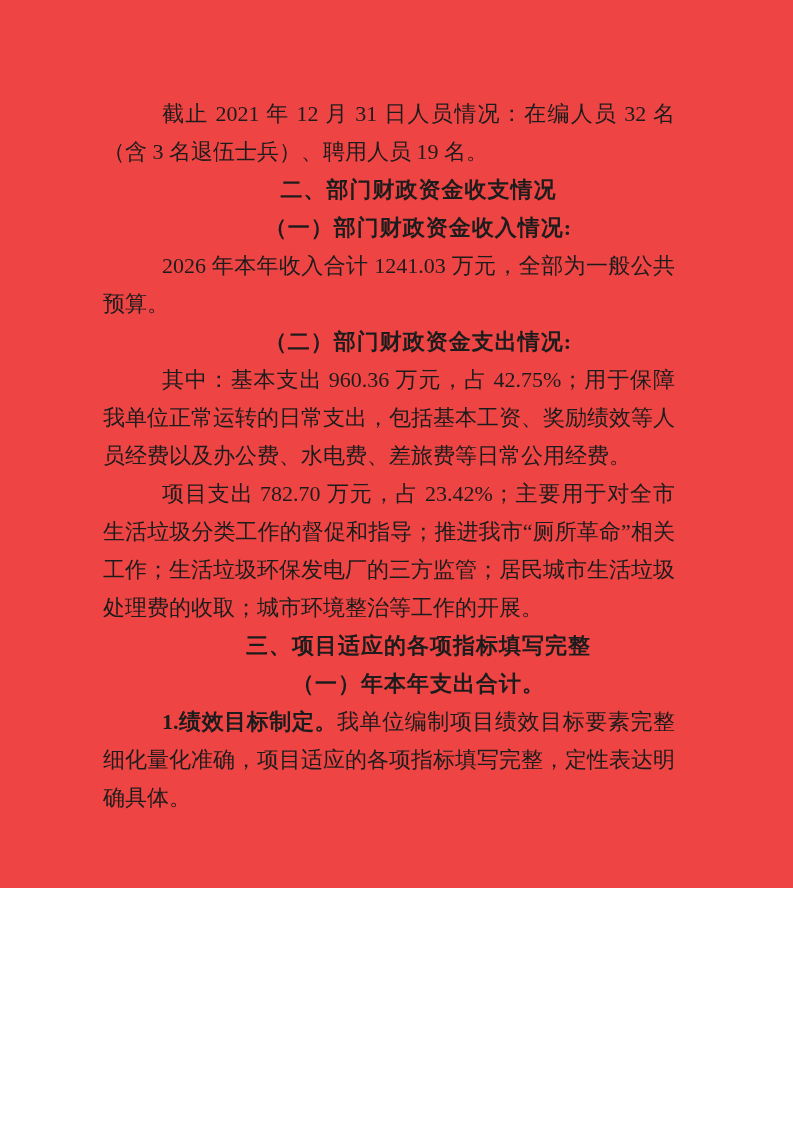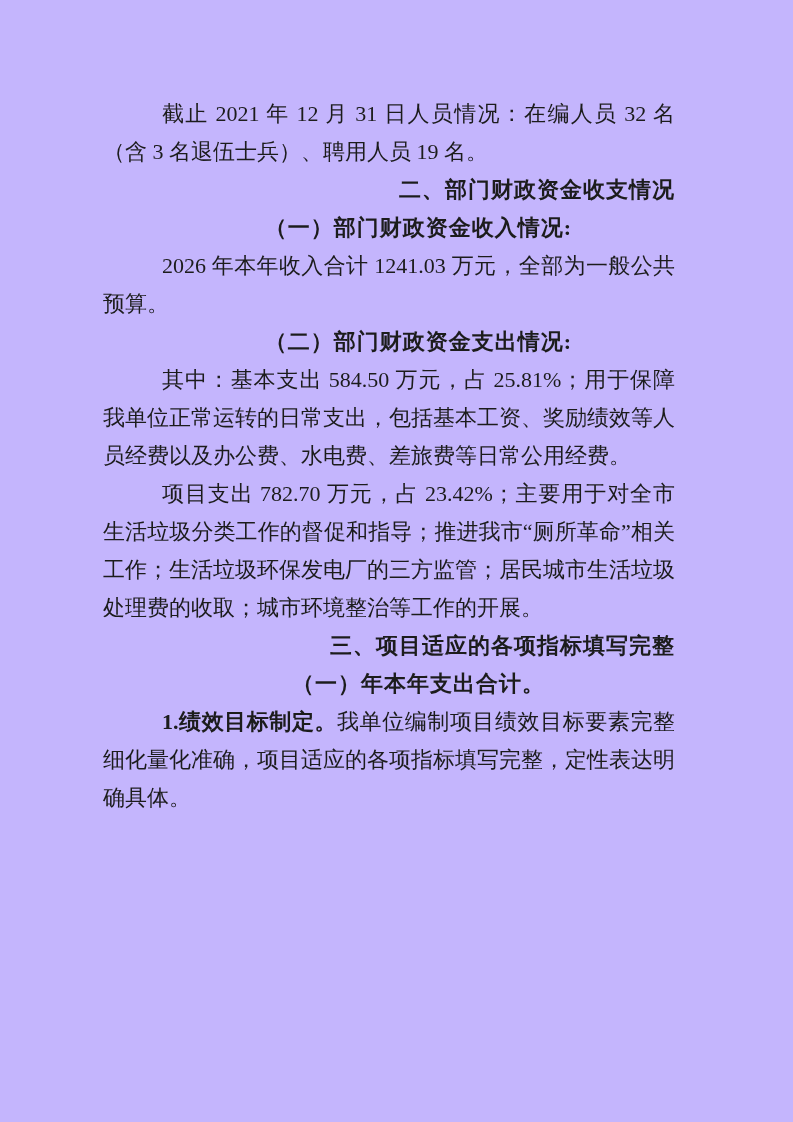--- a/index.html
+++ b/index.html
@@ -3,22 +3,22 @@
 <meta charset="utf-8">
 <style>
   html, body {
     margin: 0;
     padding: 0;
     background: #ffffff;
   }
   .page {
     position: relative;
     width: 793px;
-    height: 1122px;
-    background: #c4b5fd;
+    height: 888px;
+    background: #ef4444;
     overflow: hidden;
     font-family: "Liberation Serif", "DejaVu Serif", serif;
     color: #1c1c1c;
   }
   .content {
     position: absolute;
     left: 103px;
     top: 95px;
     width: 572px;
   }
@@ -27,21 +27,21 @@
     font-size: 22px;
     line-height: 38px;
     text-align: justify;
     text-justify: inter-character;
     text-indent: 59px;
     word-break: break-all;
     font-family: "Liberation Serif", "DejaVu Serif", serif;
   }
   .heading-l1 {
     font-weight: 700;
-    text-align: right;
+    text-align: center;
     font-family: "Liberation Sans", "DejaVu Sans", sans-serif;
     letter-spacing: 1px;
   }
   .heading-l2 {
     font-weight: 700;
     text-align: center;
     font-family: "Liberation Serif", "DejaVu Serif", serif;
     letter-spacing: 1px;
   }
   .lead-bold {
@@ -62,19 +62,19 @@
 </head>
 <body>
 
 <div class="page">
   <div class="content">
     <p class="line">截止 2021 年 12 月 31 日人员情况：在编人员 32 名（含 3 名退伍士兵）、聘用人员 19 名。</p>
     <p class="line heading-l1">二、部门财政资金收支情况</p>
     <p class="line heading-l2">（一）部门财政资金收入情况:</p>
     <p class="line">2026 年本年收入合计 1241.03 万元，全部为一般公共预算。</p>
     <p class="line heading-l2">（二）部门财政资金支出情况:</p>
-    <p class="line">其中：基本支出 584.50 万元，占 25.81%；用于保障我单位正常运转的日常支出，包括基本工资、奖励绩效等人员经费以及办公费、水电费、差旅费等日常公用经费。</p>
+    <p class="line">其中：基本支出 960.36 万元，占 42.75%；用于保障我单位正常运转的日常支出，包括基本工资、奖励绩效等人员经费以及办公费、水电费、差旅费等日常公用经费。</p>
     <p class="line">项目支出 782.70 万元，占 23.42%；主要用于对全市生活垃圾分类工作的督促和指导；推进我市“厕所革命”相关工作；生活垃圾环保发电厂的三方监管；居民城市生活垃圾处理费的收取；城市环境整治等工作的开展。</p>
     <p class="line heading-l1">三、项目适应的各项指标填写完整</p>
     <p class="line heading-l2">（一）年本年支出合计。</p>
     <p class="line"><span class="lead-bold">1.绩效目标制定。</span><span>我单位编制项目绩效目标要素完整细化量化准确，项目适应的各项指标填写完整，定性表达明确具体。</span></p>
   </div>
 </div>
 
 </body></html>

